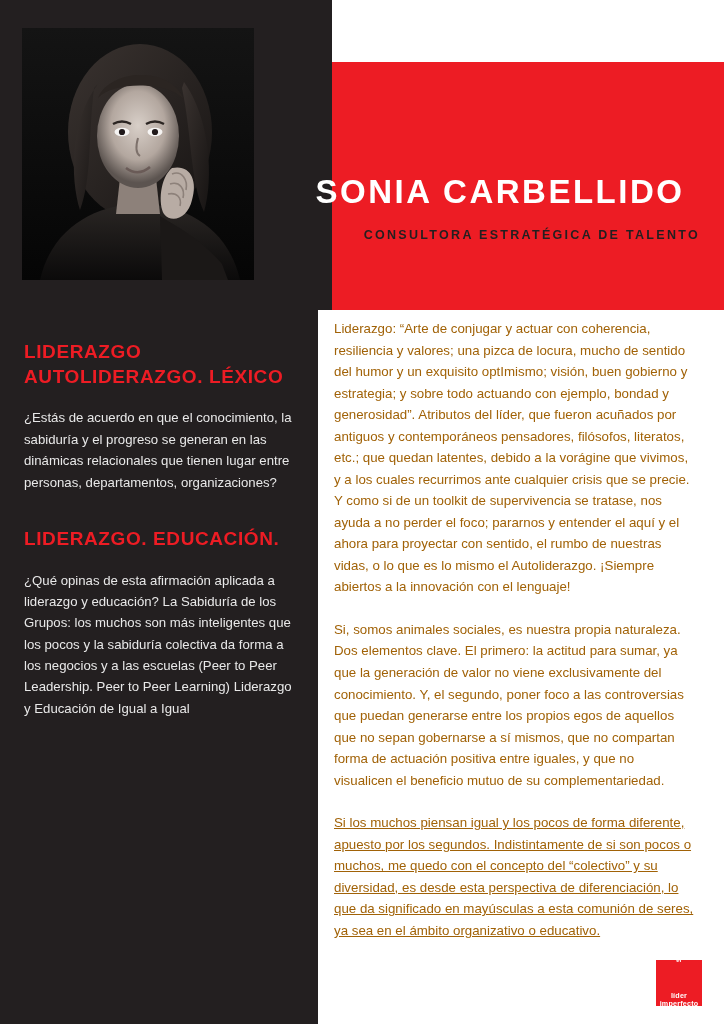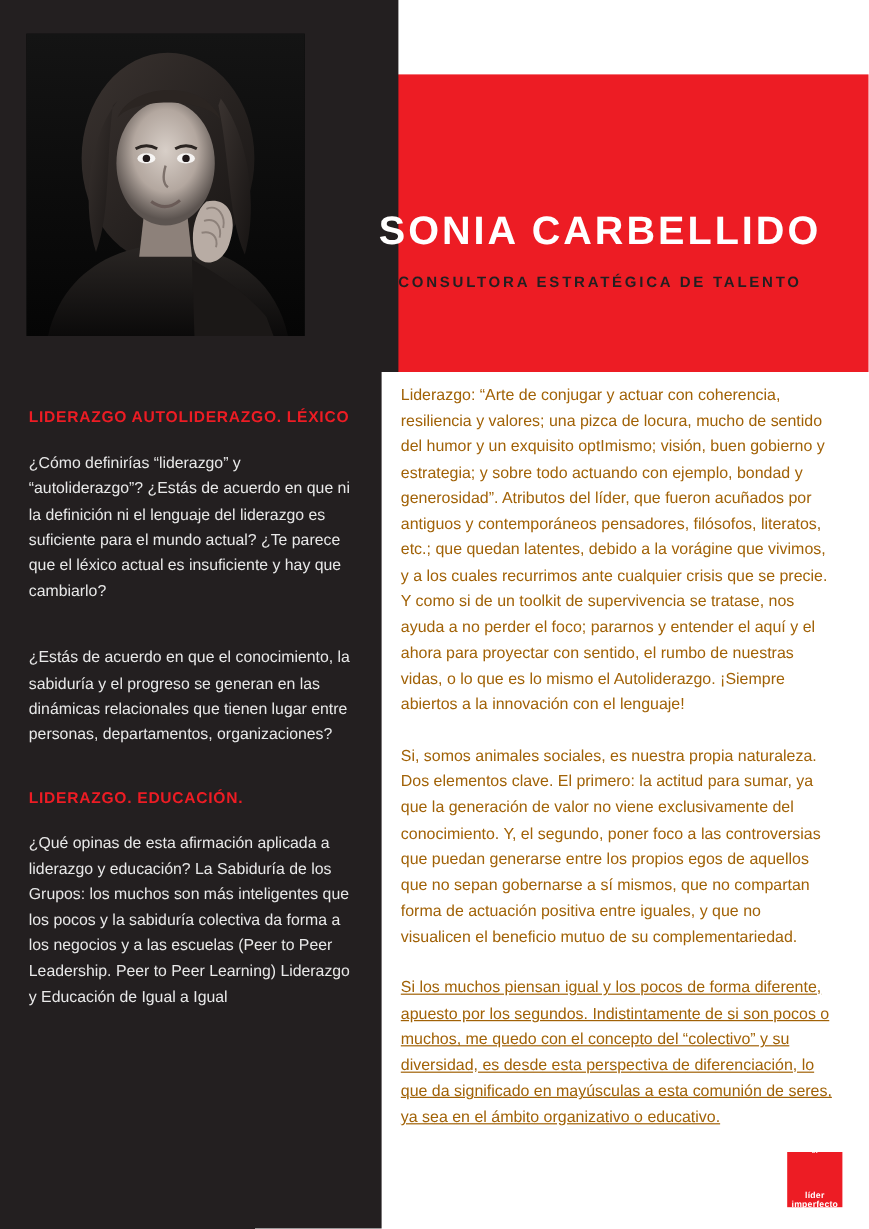--- a/index.html
+++ b/index.html
@@ -54,38 +54,39 @@
     line-height: 1.1;
     font-family: "Liberation Sans", sans-serif;
     margin-top: 39px;
   }
   .role {
     margin-top: 18px;
     font-size: 12.5px;
     font-weight: bold;
     letter-spacing: 2.3px;
     color: #231f20;
+    text-align: right;
   }
 
   
   .body-dark {
     position: absolute;
     left: 0; top: 310px;
     width: 318px; height: 714px;
     background: #231f20;
   }
   .left-col {
     position: absolute;
     left: 24px; top: 340px;
     width: 272px;
     z-index: 4;
   }
   .q-title {
     color: #ed1c24;
-    font-size: 13px;
+    font-size: 19px;
     font-weight: bold;
     letter-spacing: 0.6px;
     line-height: 1.3;
     margin-bottom: 18px;
   }
   .q-body {
     color: #e8e8e8;
     font-size: 13.2px;
     line-height: 1.62;
     margin-bottom: 34px;
@@ -201,21 +202,20 @@
   <div class="header-text">
     <div class="name">SONIA CARBELLIDO</div>
     <div class="role">CONSULTORA ESTRATÉGICA DE TALENTO</div>
   </div>
 
   <div class="body-dark"></div>
 
   <div class="left-col">
     <div class="q-block">
       <div class="q-title">LIDERAZGO AUTOLIDERAZGO. LÉXICO</div>
-      <div class="q-body">¿Cómo definirías “liderazgo” y “autoliderazgo”? ¿Estás de acuerdo en que ni la definición ni el lenguaje del liderazgo es suficiente para el mundo actual? ¿Te parece que el léxico actual es insuficiente y hay que cambiarlo?</div>
     </div>
     <div class="q-block">
       <div class="q-body">¿Estás de acuerdo en que el conocimiento, la sabiduría y el progreso se generan en las dinámicas relacionales que tienen lugar entre personas, departamentos, organizaciones?</div>
     </div>
     <div class="q-block">
       <div class="q-title">LIDERAZGO. EDUCACIÓN.</div>
       <div class="q-body">¿Qué opinas de esta afirmación aplicada a liderazgo y educación? La Sabiduría de los Grupos: los muchos son más inteligentes que los pocos y la sabiduría colectiva da forma a los negocios y a las escuelas (Peer to Peer Leadership. Peer to Peer Learning) Liderazgo y Educación de Igual a Igual</div>
     </div>
   </div>
 

